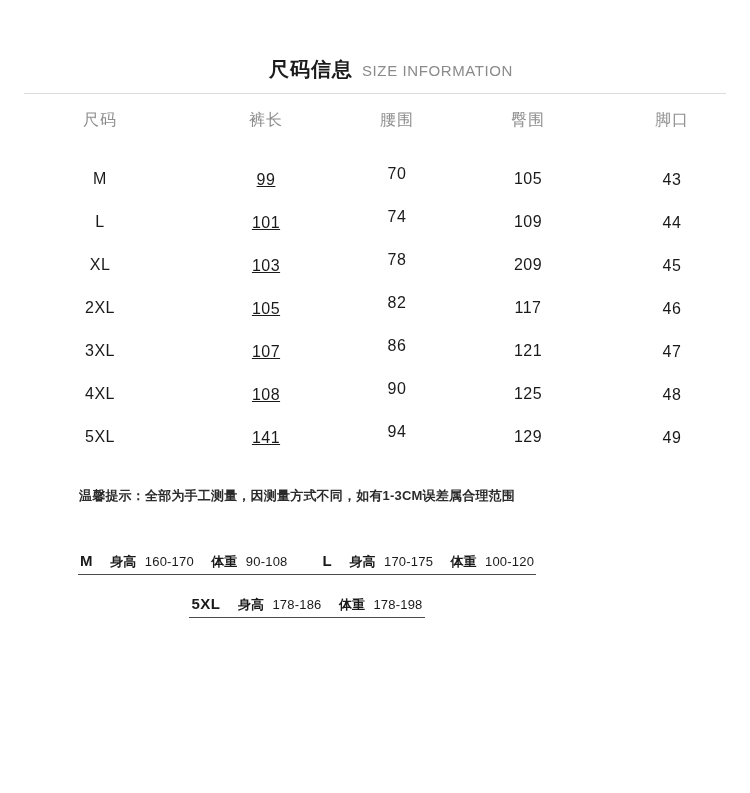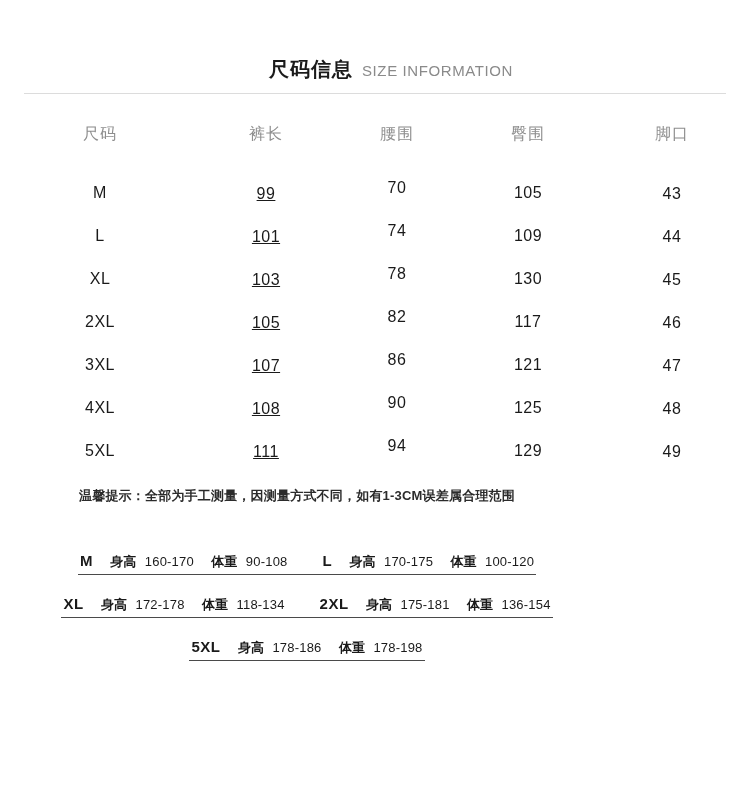--- a/index.html
+++ b/index.html
@@ -46,21 +46,21 @@
     top: 93px;
     left: 24px;
     width: 702px;
     height: 1px;
     background: #dcdcdc;
   }
 
   
   .size-table {
     position: absolute;
-    top: 124px;
+    top: 110px;
     left: 0;
     width: 750px;
     border-collapse: collapse;
     table-layout: fixed;
     padding-left: 12px;
   }
   .size-table col.c-size  { width: 200px; }
   .size-table col.c-a     { width: 132px; }
   .size-table col.c-b     { width: 130px; }
   .size-table col.c-c     { width: 132px; }
@@ -180,21 +180,21 @@
       <td class="col-size">L</td>
       <td class="col-a">101</td>
       <td class="col-b">74</td>
       <td class="col-c">109</td>
       <td class="col-d">44</td>
     </tr>
     <tr>
       <td class="col-size">XL</td>
       <td class="col-a">103</td>
       <td class="col-b">78</td>
-      <td class="col-c">130</td>
+      <td class="col-c">209</td>
       <td class="col-d">45</td>
     </tr>
     <tr>
       <td class="col-size">2XL</td>
       <td class="col-a">105</td>
       <td class="col-b">82</td>
       <td class="col-c">117</td>
       <td class="col-d">46</td>
     </tr>
     <tr>
@@ -206,21 +206,21 @@
     </tr>
     <tr>
       <td class="col-size">4XL</td>
       <td class="col-a">108</td>
       <td class="col-b">90</td>
       <td class="col-c">125</td>
       <td class="col-d">48</td>
     </tr>
     <tr>
       <td class="col-size">5XL</td>
-      <td class="col-a">111</td>
+      <td class="col-a">141</td>
       <td class="col-b">94</td>
       <td class="col-c">129</td>
       <td class="col-d">49</td>
     </tr>
   </tbody>
 </table>
 
 <div class="note">温馨提示：全部为手工测量，因测量方式不同，如有1-3CM误差属合理范围</div>
 
 <div class="recs">
@@ -234,35 +234,20 @@
       <span class="rec-value">90-108</span>
       <span class="rec-gap"></span>
       <span class="rec-size">L</span>
       <span class="rec-label">身高</span>
       <span class="rec-value">170-175</span>
       <span class="rec-label">体重</span>
       <span class="rec-value">100-120</span>
     </span>
   </div>
 
-  <div class="rec-row">
-    <span class="rec-inner">
-      <span class="rec-size">XL</span>
-      <span class="rec-label">身高</span>
-      <span class="rec-value">172-178</span>
-      <span class="rec-label">体重</span>
-      <span class="rec-value">118-134</span>
-      <span class="rec-gap"></span>
-      <span class="rec-size">2XL</span>
-      <span class="rec-label">身高</span>
-      <span class="rec-value">175-181</span>
-      <span class="rec-label">体重</span>
-      <span class="rec-value">136-154</span>
-    </span>
-  </div>
 
 
   <div class="rec-row">
     <span class="rec-inner">
       <span class="rec-size">5XL</span>
       <span class="rec-label">身高</span>
       <span class="rec-value">178-186</span>
       <span class="rec-label">体重</span>
       <span class="rec-value">178-198</span>
     </span>

